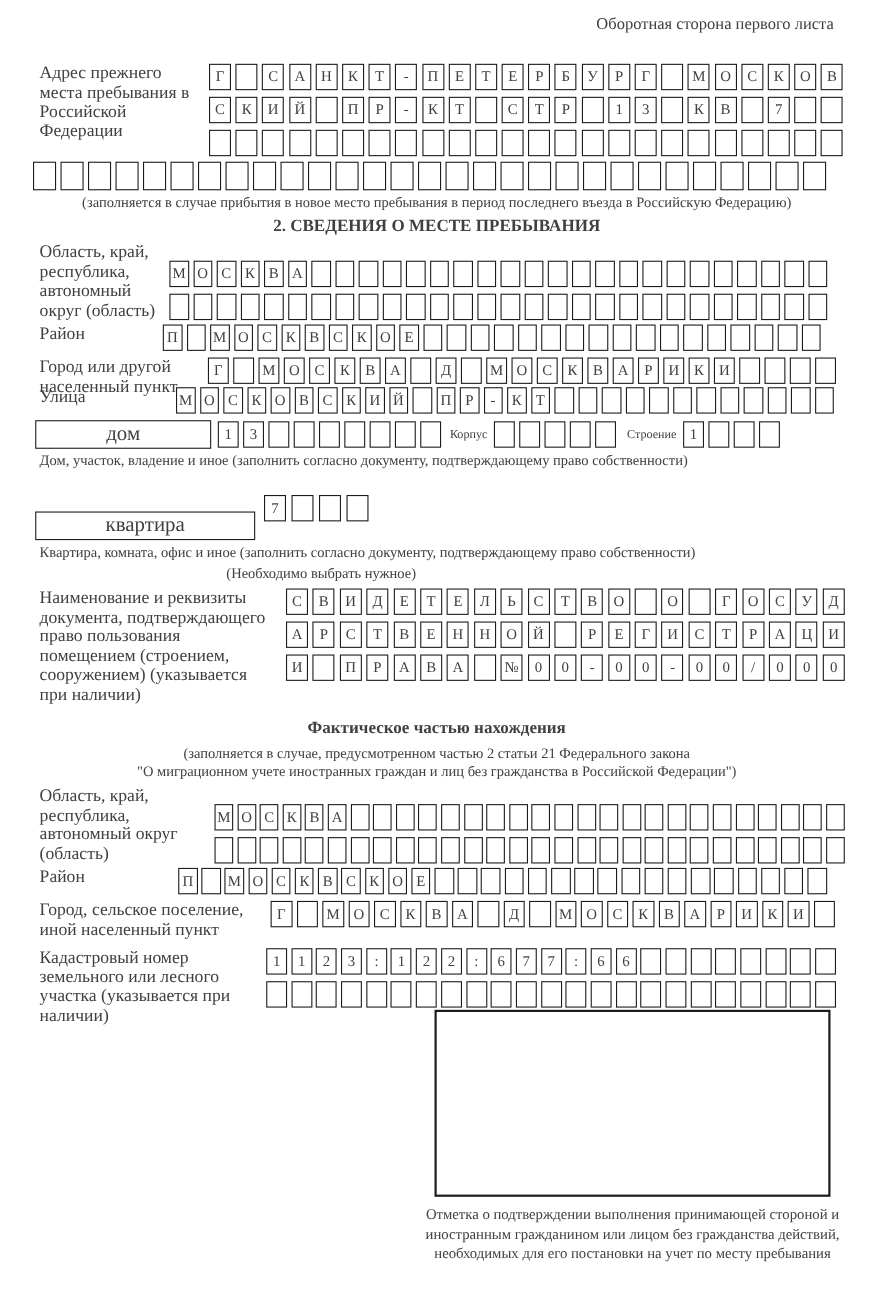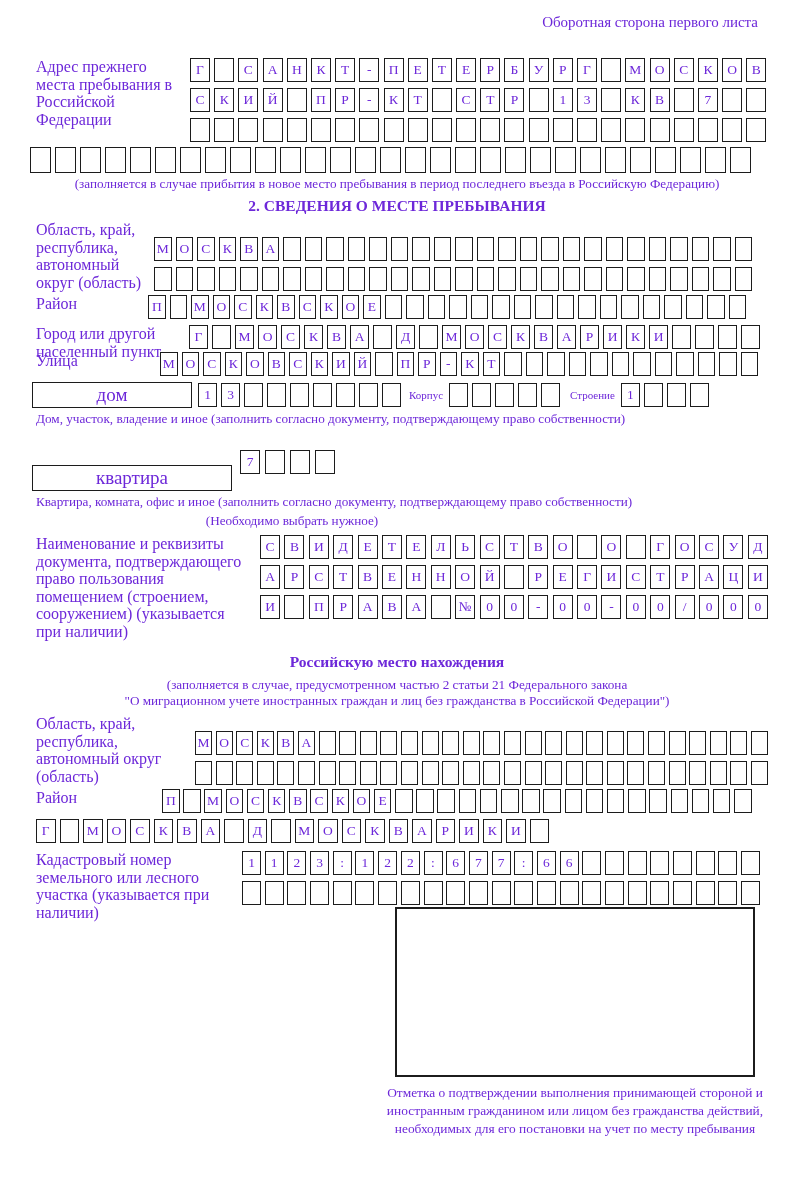--- a/index.html
+++ b/index.html
@@ -1,18 +1,18 @@
 <!DOCTYPE html>
 <html><head>
 <meta charset="utf-8">
 <style>
   html,body{margin:0;padding:0;background:#fff;}
   .page{
     position:relative;width:800px;height:1180px;box-sizing:border-box;
-    padding:14px 42px 0 36px;background:#fff;color:#6d28d9;
+    padding:14px 42px 0 36px;background:#fff;color:#404040;
     font-family:"Liberation Serif","DejaVu Serif",serif;overflow:hidden;
   }
   .hdr{ text-align:right;font-size:15px;height:18px;margin-bottom:26px;font-weight:normal;}
   .frow{display:flex;align-items:flex-start;}
   .flabel{flex:0 0 auto;font-size:16px;line-height:17.5px;}
   .stack{display:flex;flex-direction:column;gap:6px;}
   .cellrow{display:flex;gap:var(--cg,4px);}
   .cell{
     box-sizing:border-box;flex:0 0 var(--cw,20px);width:var(--cw,20px);height:var(--ch,24px);
     border:1.6px solid #1c1c1c;display:flex;align-items:center;justify-content:center;
@@ -440,21 +440,21 @@
           <span class="cell">0</span>
           <span class="cell">0</span>
           <span class="cell">/</span>
           <span class="cell">0</span>
           <span class="cell">0</span>
           <span class="cell">0</span>
         </div>
     </div>
   </div>
 
-  <div class="h2" style="margin-top:12px;">Российскую место нахождения</div>
+  <div class="h2" style="margin-top:12px;">Фактическое частью нахождения</div>
   <div class="note center">(заполняется в случае, предусмотренном частью 2 статьи 21 Федерального закона</div>
   <div class="note center">"О миграционном учете иностранных граждан и лиц без гражданства в Российской Федерации")</div>
 
   <div class="frow mt6 mb4">
     <div class="flabel" style="flex-basis:149px;max-width:149px;padding-right:10px;">Область, край, республика, автономный округ (область)</div>
     <div class="stack">
       <div class="cellrow" style="--cw:17px;--cg:3.6px;">
           <span class="cell">М</span>
           <span class="cell">О</span>
           <span class="cell">С</span>
@@ -545,20 +545,21 @@
         <span class="cell"></span>
         <span class="cell"></span>
         <span class="cell"></span>
         <span class="cell"></span>
         <span class="cell"></span>
         <span class="cell"></span>
       </div>
   </div>
 
   <div class="frow">
+    <div class="flabel" style="flex-basis:200px;max-width:200px;padding-right:10px;">Город, сельское поселение, иной населенный пункт</div>
     <div class="cellrow" style="--cw:19.5px;--cg:4px;">
         <span class="cell">Г</span>
         <span class="cell"></span>
         <span class="cell">М</span>
         <span class="cell">О</span>
         <span class="cell">С</span>
         <span class="cell">К</span>
         <span class="cell">В</span>
         <span class="cell">А</span>
         <span class="cell"></span>

